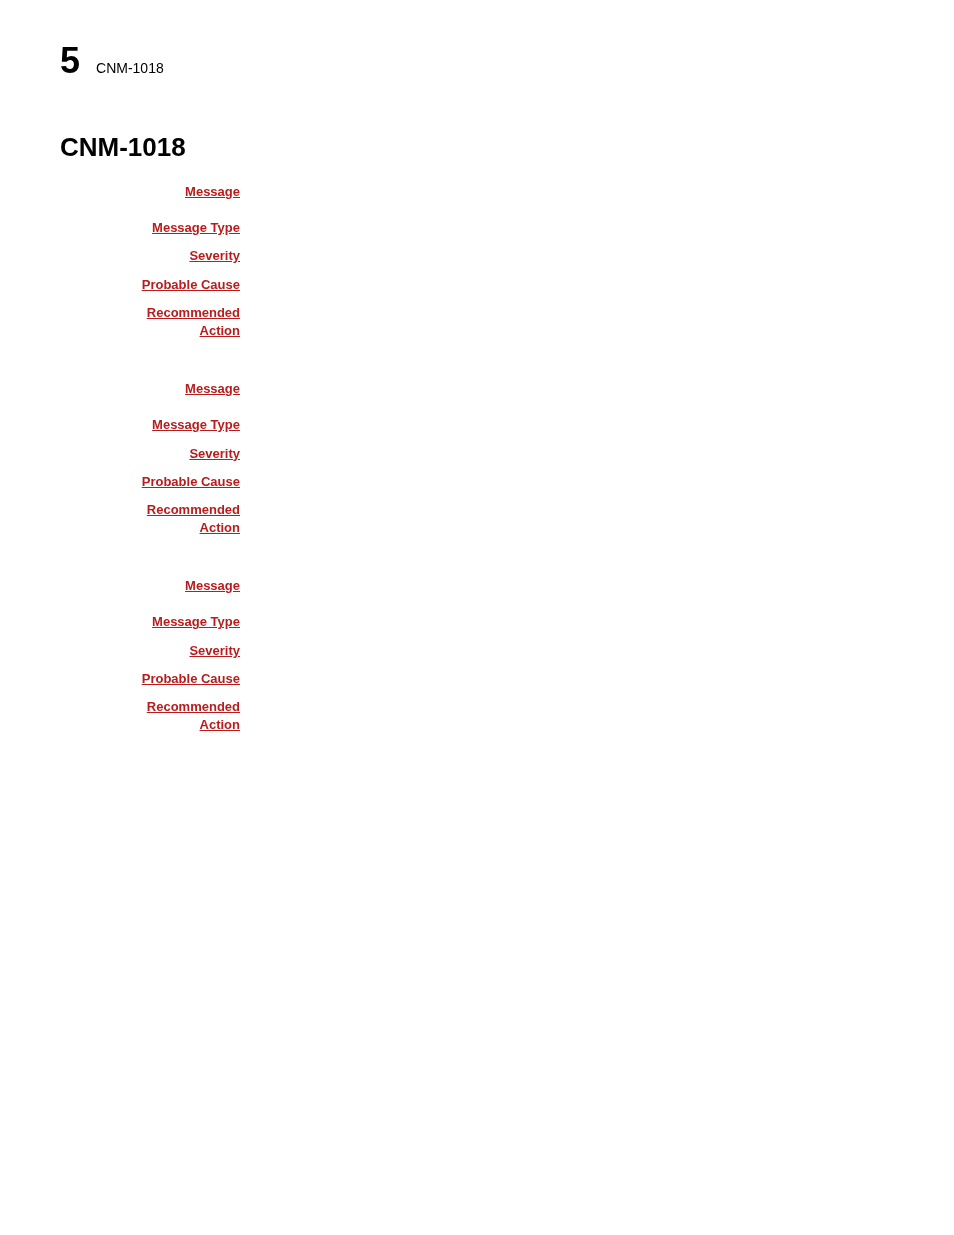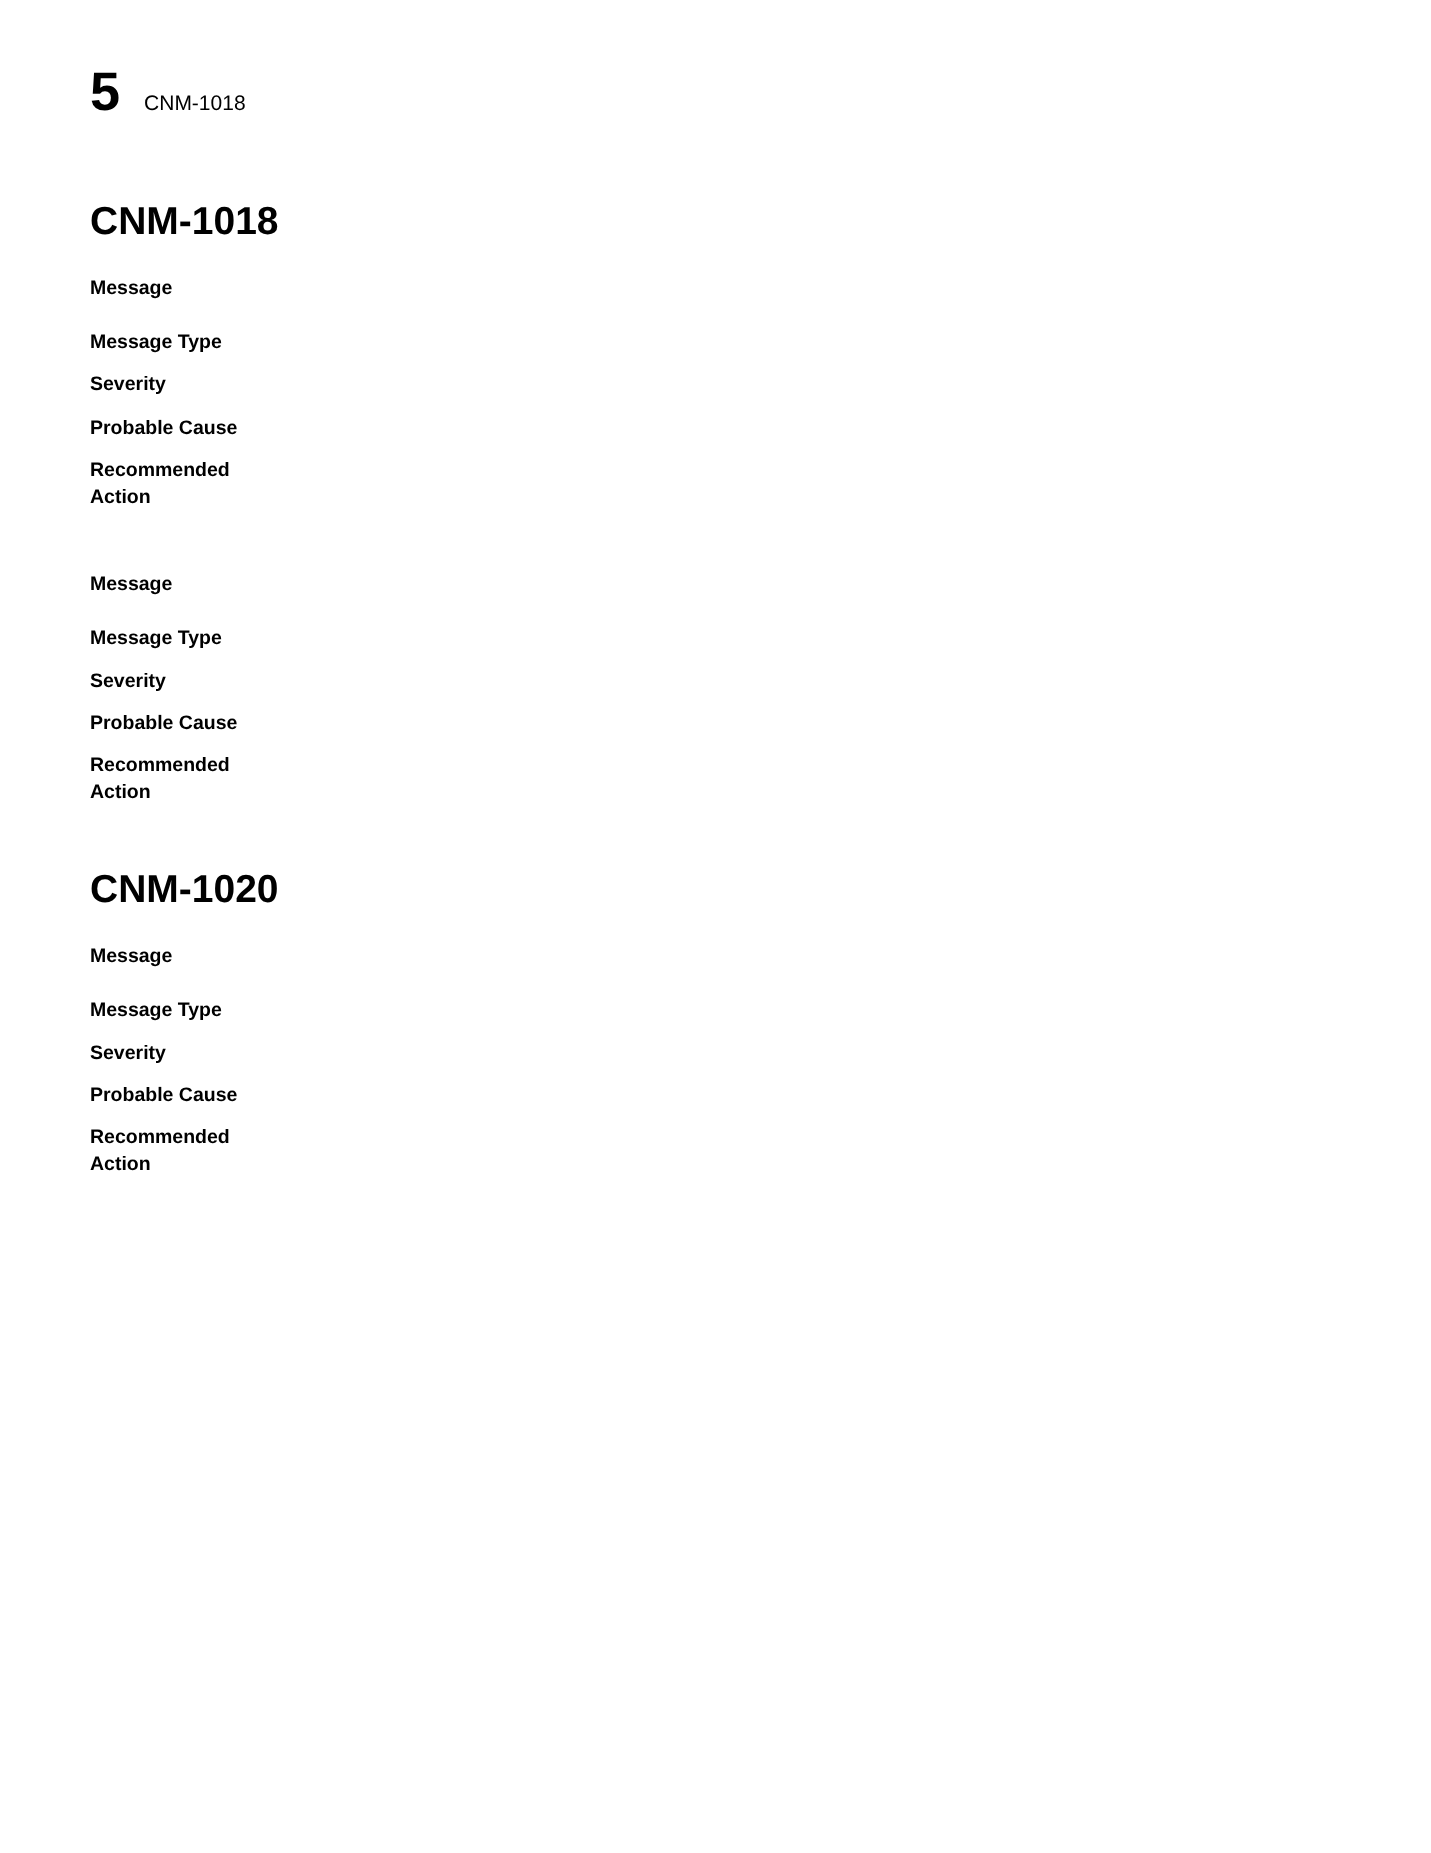--- a/index.html
+++ b/index.html
@@ -47,26 +47,27 @@
     }
 
     .field-row {
       display: flex;
       margin-bottom: 10px;
     }
 
     .field-label {
       width: 200px;
       min-width: 200px;
-      text-align: left;
+      text-align: right;
       font-size: 13px;
       font-weight: bold;
-      color: #000000;
+      color: #b91c1c;
       padding-right: 20px;
       line-height: 1.4;
+      text-decoration: underline;
     }
 
     .field-value {
       flex: 1;
       font-size: 13px;
       color: #000;
       line-height: 1.4;
     }
 
     .message-row {
@@ -121,21 +122,20 @@
       <div class="field-row">
         <div class="field-label">Probable Cause</div>
         <div class="field-value"></div>
       </div>
       <div class="field-row">
         <div class="field-label">Recommended<br>Action</div>
         <div class="field-value"></div>
       </div>
     </div>
     <div class="entry">
-      <div class="entry-title">CNM-1020</div>
       <div class="field-row message-row">
         <div class="field-label">Message</div>
         <div class="field-value"></div>
       </div>
       <div class="field-row">
         <div class="field-label">Message Type</div>
         <div class="field-value"></div>
       </div>
       <div class="field-row">
         <div class="field-label">Severity</div>

